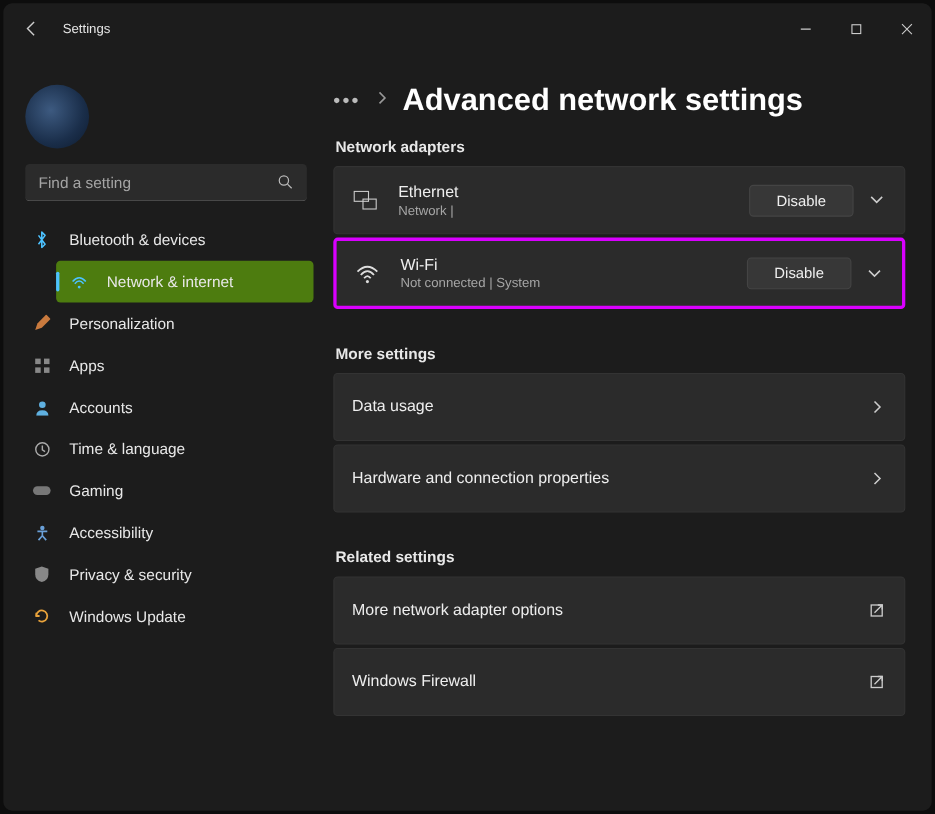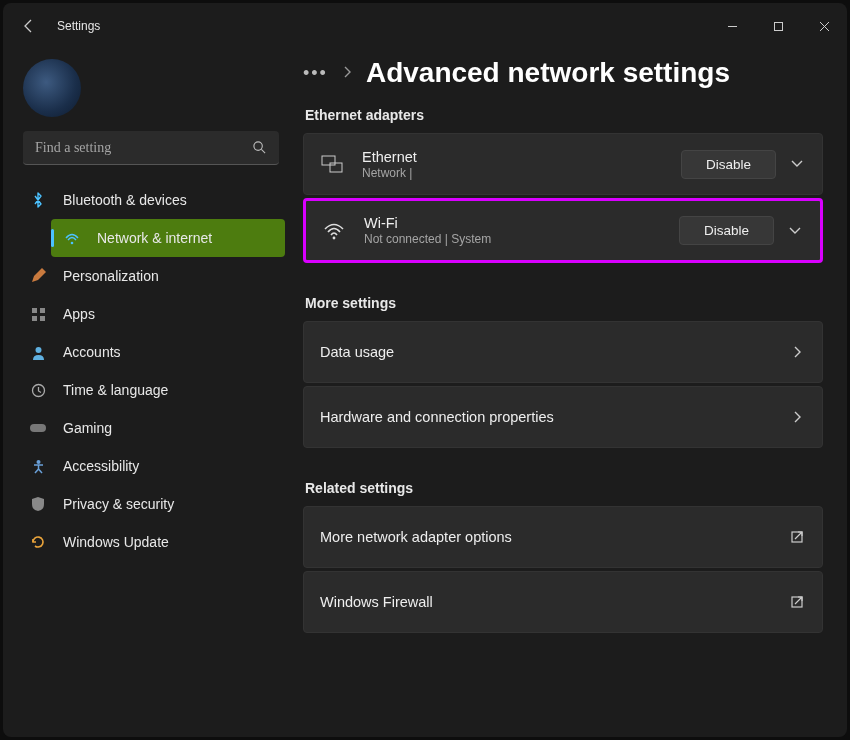--- a/index.html
+++ b/index.html
@@ -1,32 +1,32 @@
 <!DOCTYPE html>
 <html><head>
   <meta charset="utf-8">
   <style>
     * { margin: 0; padding: 0; box-sizing: border-box; font-family: "Segoe UI", -apple-system, sans-serif; }
     body { width: 850px; height: 740px; background: #0d0d0d; color: #fff; overflow: hidden; position: relative; }
-    .window { width: 844px; height: 734px; margin: 3px; background: #1c1c1c; border-radius: 8px; display: flex; flex-direction: column; overflow: hidden; }
+    .window { width: 844px; height: 734px; margin: 3px; background: #1c1c1c; border-radius: 8px; display: flex; flex-direction: column; overflow: hidden; gap: 18px; }
     
     
     .titlebar { height: 46px; display: flex; align-items: center; padding: 0 0 0 18px; }
     .back-btn { width: 16px; height: 16px; display: flex; align-items: center; justify-content: center; margin-right: 20px; cursor: pointer; }
     .title-text { font-size: 12px; color: #e5e5e5; font-weight: 400; }
     .win-controls { margin-left: auto; display: flex; }
     .win-btn { width: 46px; height: 46px; display: flex; align-items: center; justify-content: center; cursor: pointer; }
     
     
     .content { flex: 1; display: flex; overflow: hidden; }
     .sidebar { width: 290px; padding: 4px 8px 8px 14px; display: flex; flex-direction: column; }
     .avatar { width: 58px; height: 58px; border-radius: 50%; background: radial-gradient(circle at 40% 40%, #3d5a80 0%, #1a2e4a 60%, #0d1a2d 100%); margin: 6px 0 14px 6px; }
     
     .search-wrap { position: relative; margin: 0 6px 16px 6px; }
-    .search { width: 100%; height: 34px; background: #2b2b2b; border: none; border-bottom: 1px solid #555; border-radius: 4px; color: #fde047; padding: 0 36px 0 12px; font-size: 14px; outline: none; font-family: Liberation Serif, serif; }
+    .search { width: 100%; height: 34px; background: #2b2b2b; border: none; border-bottom: 1px solid #555; border-radius: 4px; color: #fde047; padding: 0 36px 0 12px; font-size: 14px; outline: none; }
     .search::placeholder { color: #a5a5a5; }
     .search-ico { position: absolute; right: 12px; top: 9px; }
     
     .nav { list-style: none; }
     .nav-item { display: flex; align-items: center; height: 38px; padding: 0 12px; border-radius: 4px; cursor: pointer; font-size: 14px; color: #e8e8e8; gap: 16px; position: relative; }
     .nav-item.active { background: #4d7c0f; margin-left: 34px; }
     .nav-item.active::before { content: ""; position: absolute; left: 0; top: 10px; bottom: 10px; width: 3px; background: #4cc2ff; border-radius: 2px; }
     .nav-ico { width: 18px; height: 18px; display: flex; align-items: center; justify-content: center; flex-shrink: 0; }
     
     
@@ -190,21 +190,21 @@
 
     <div class="main">
       <div class="crumb-row">
         <span class="crumb-dots">•••</span>
         <span class="crumb-chev"><svg width="10" height="12" viewBox="0 0 10 12">
               <path d="M3 1 L8 6 L3 11" stroke="#999" fill="none" stroke-width="1.4"></path>
             </svg></span>
         <h1 class="page-title">Advanced network settings</h1>
       </div>
 
-      <div class="section-label">Ethernet adapters</div>
+      <div class="section-label">Network adapters</div>
 
       <div class="card">
         <div class="card-ico">
             <svg width="22" height="18" viewBox="0 0 22 18">
               <rect x="1" y="1" width="13" height="9" stroke="#ccc" fill="none"></rect>
               <rect x="9" y="8" width="12" height="9" stroke="#ccc" fill="none"></rect>
             </svg>
           </div>
         <div class="card-text">
           <span class="card-title">Ethernet</span>

